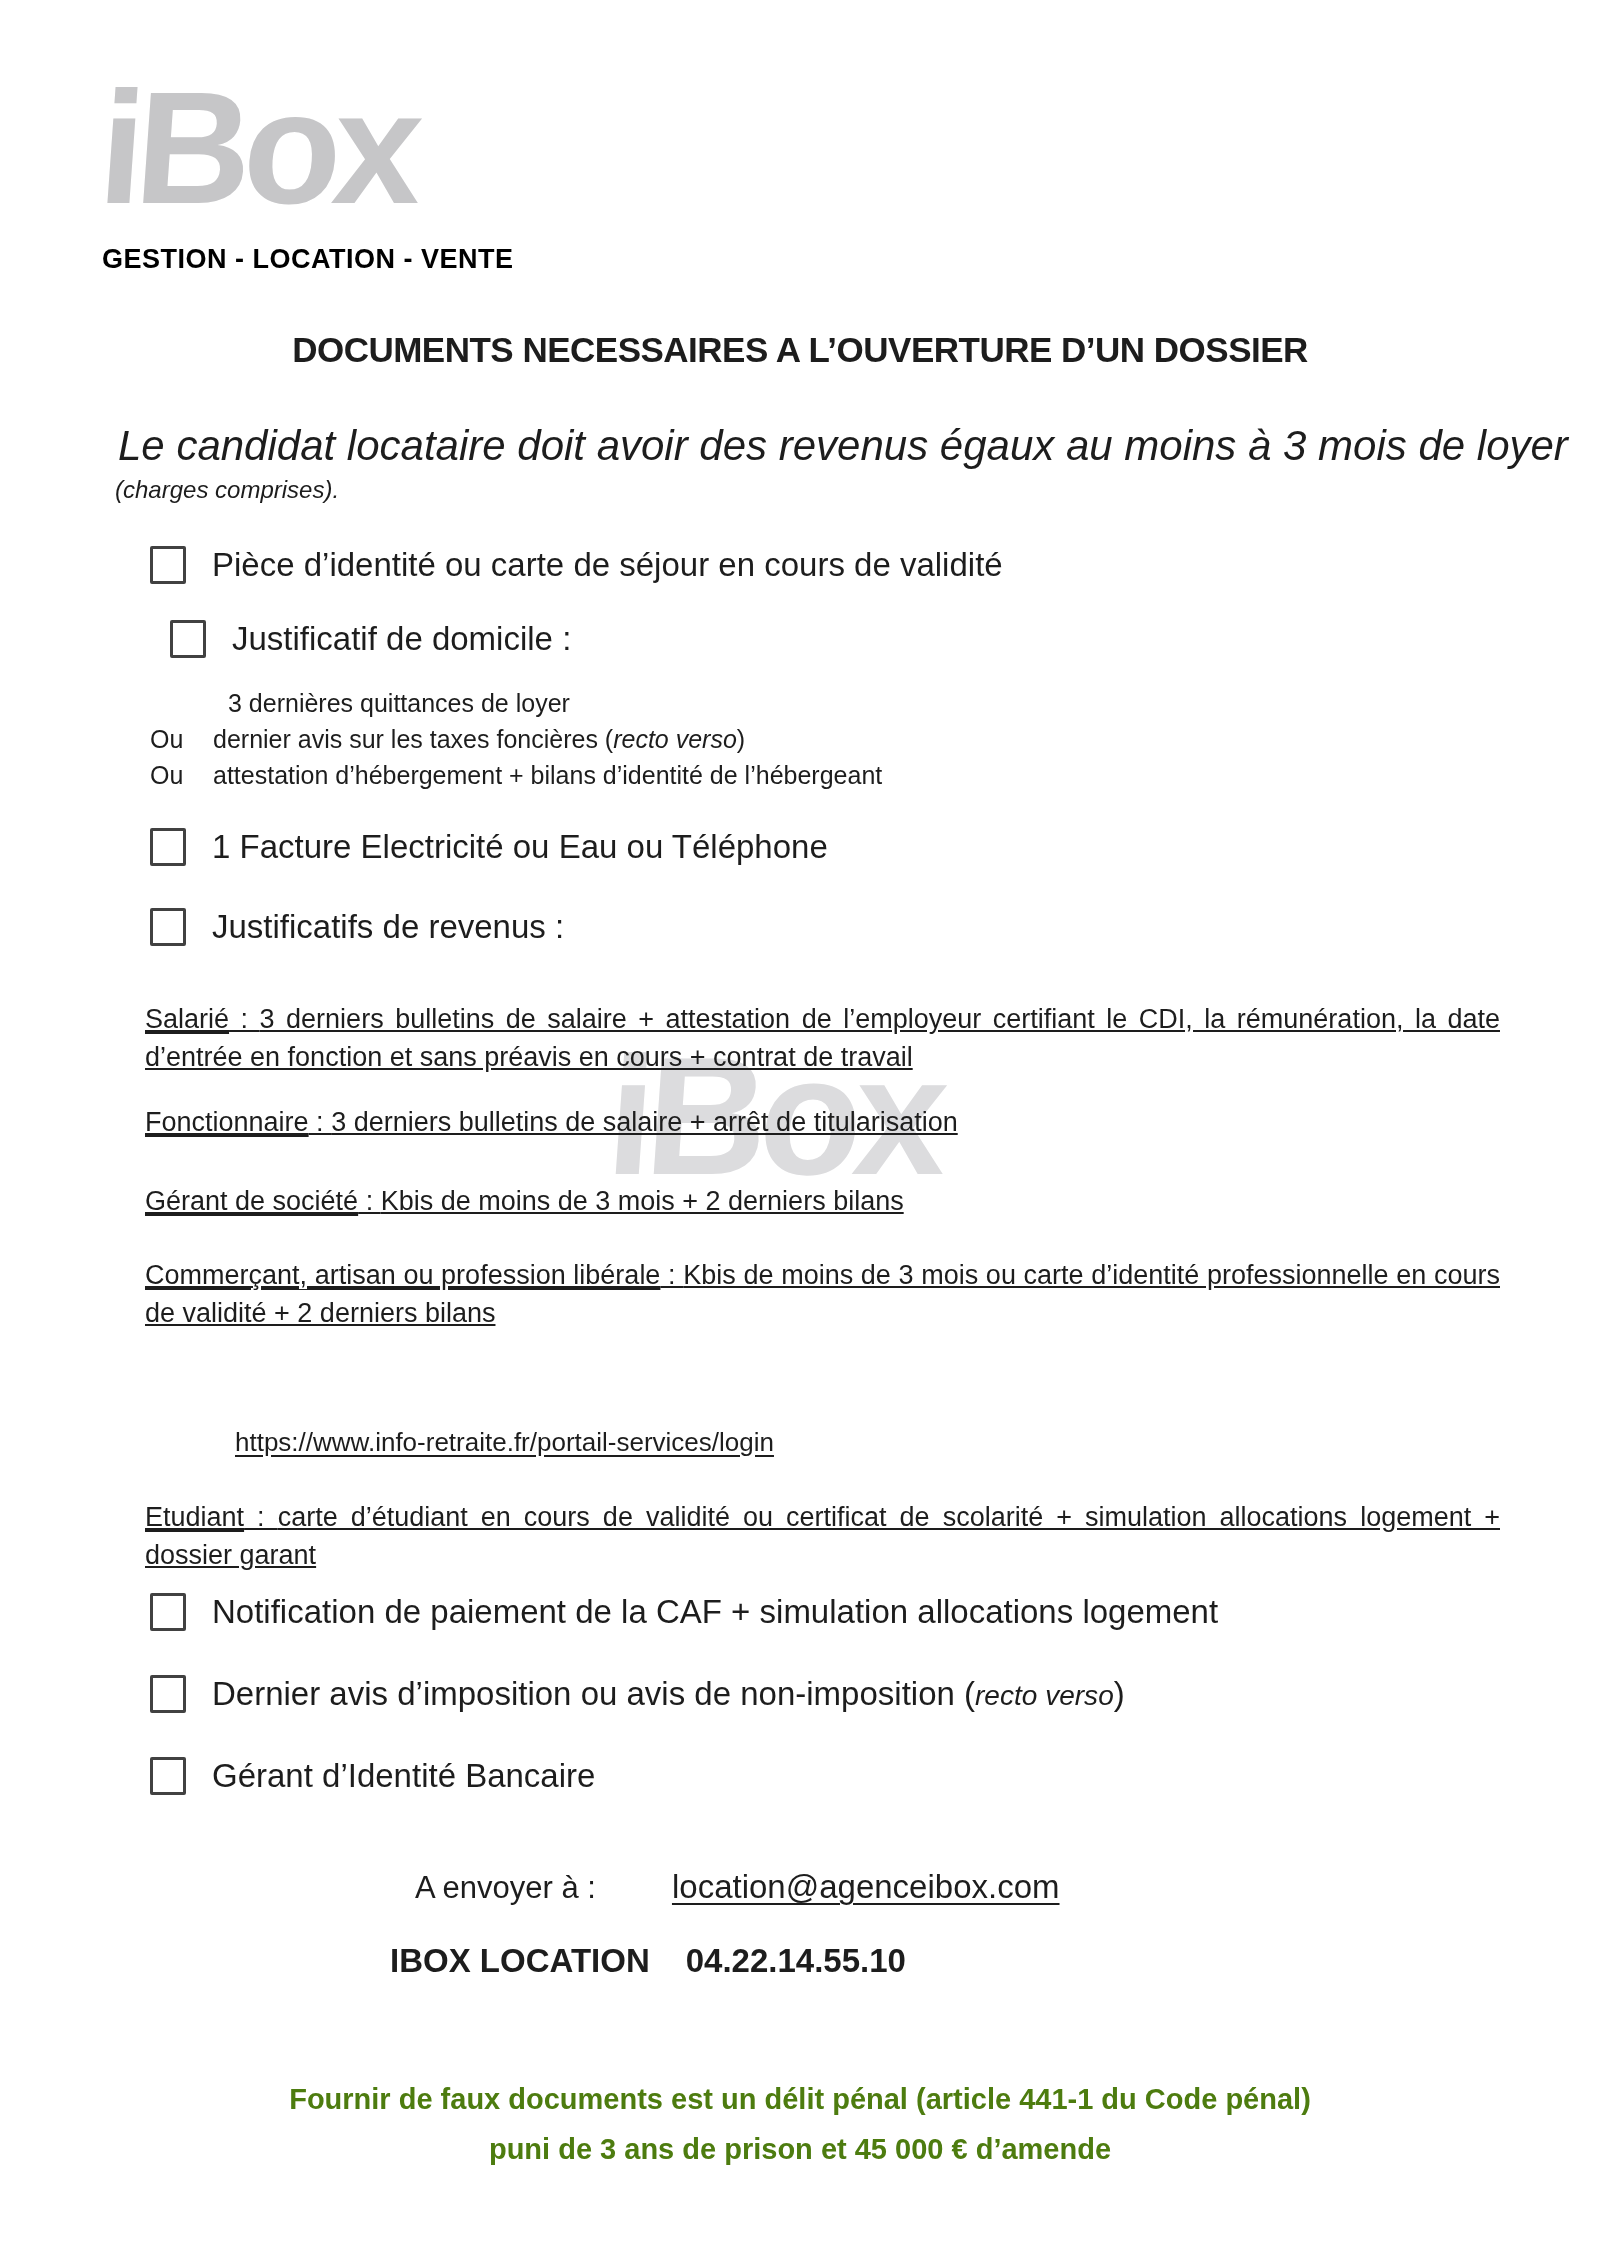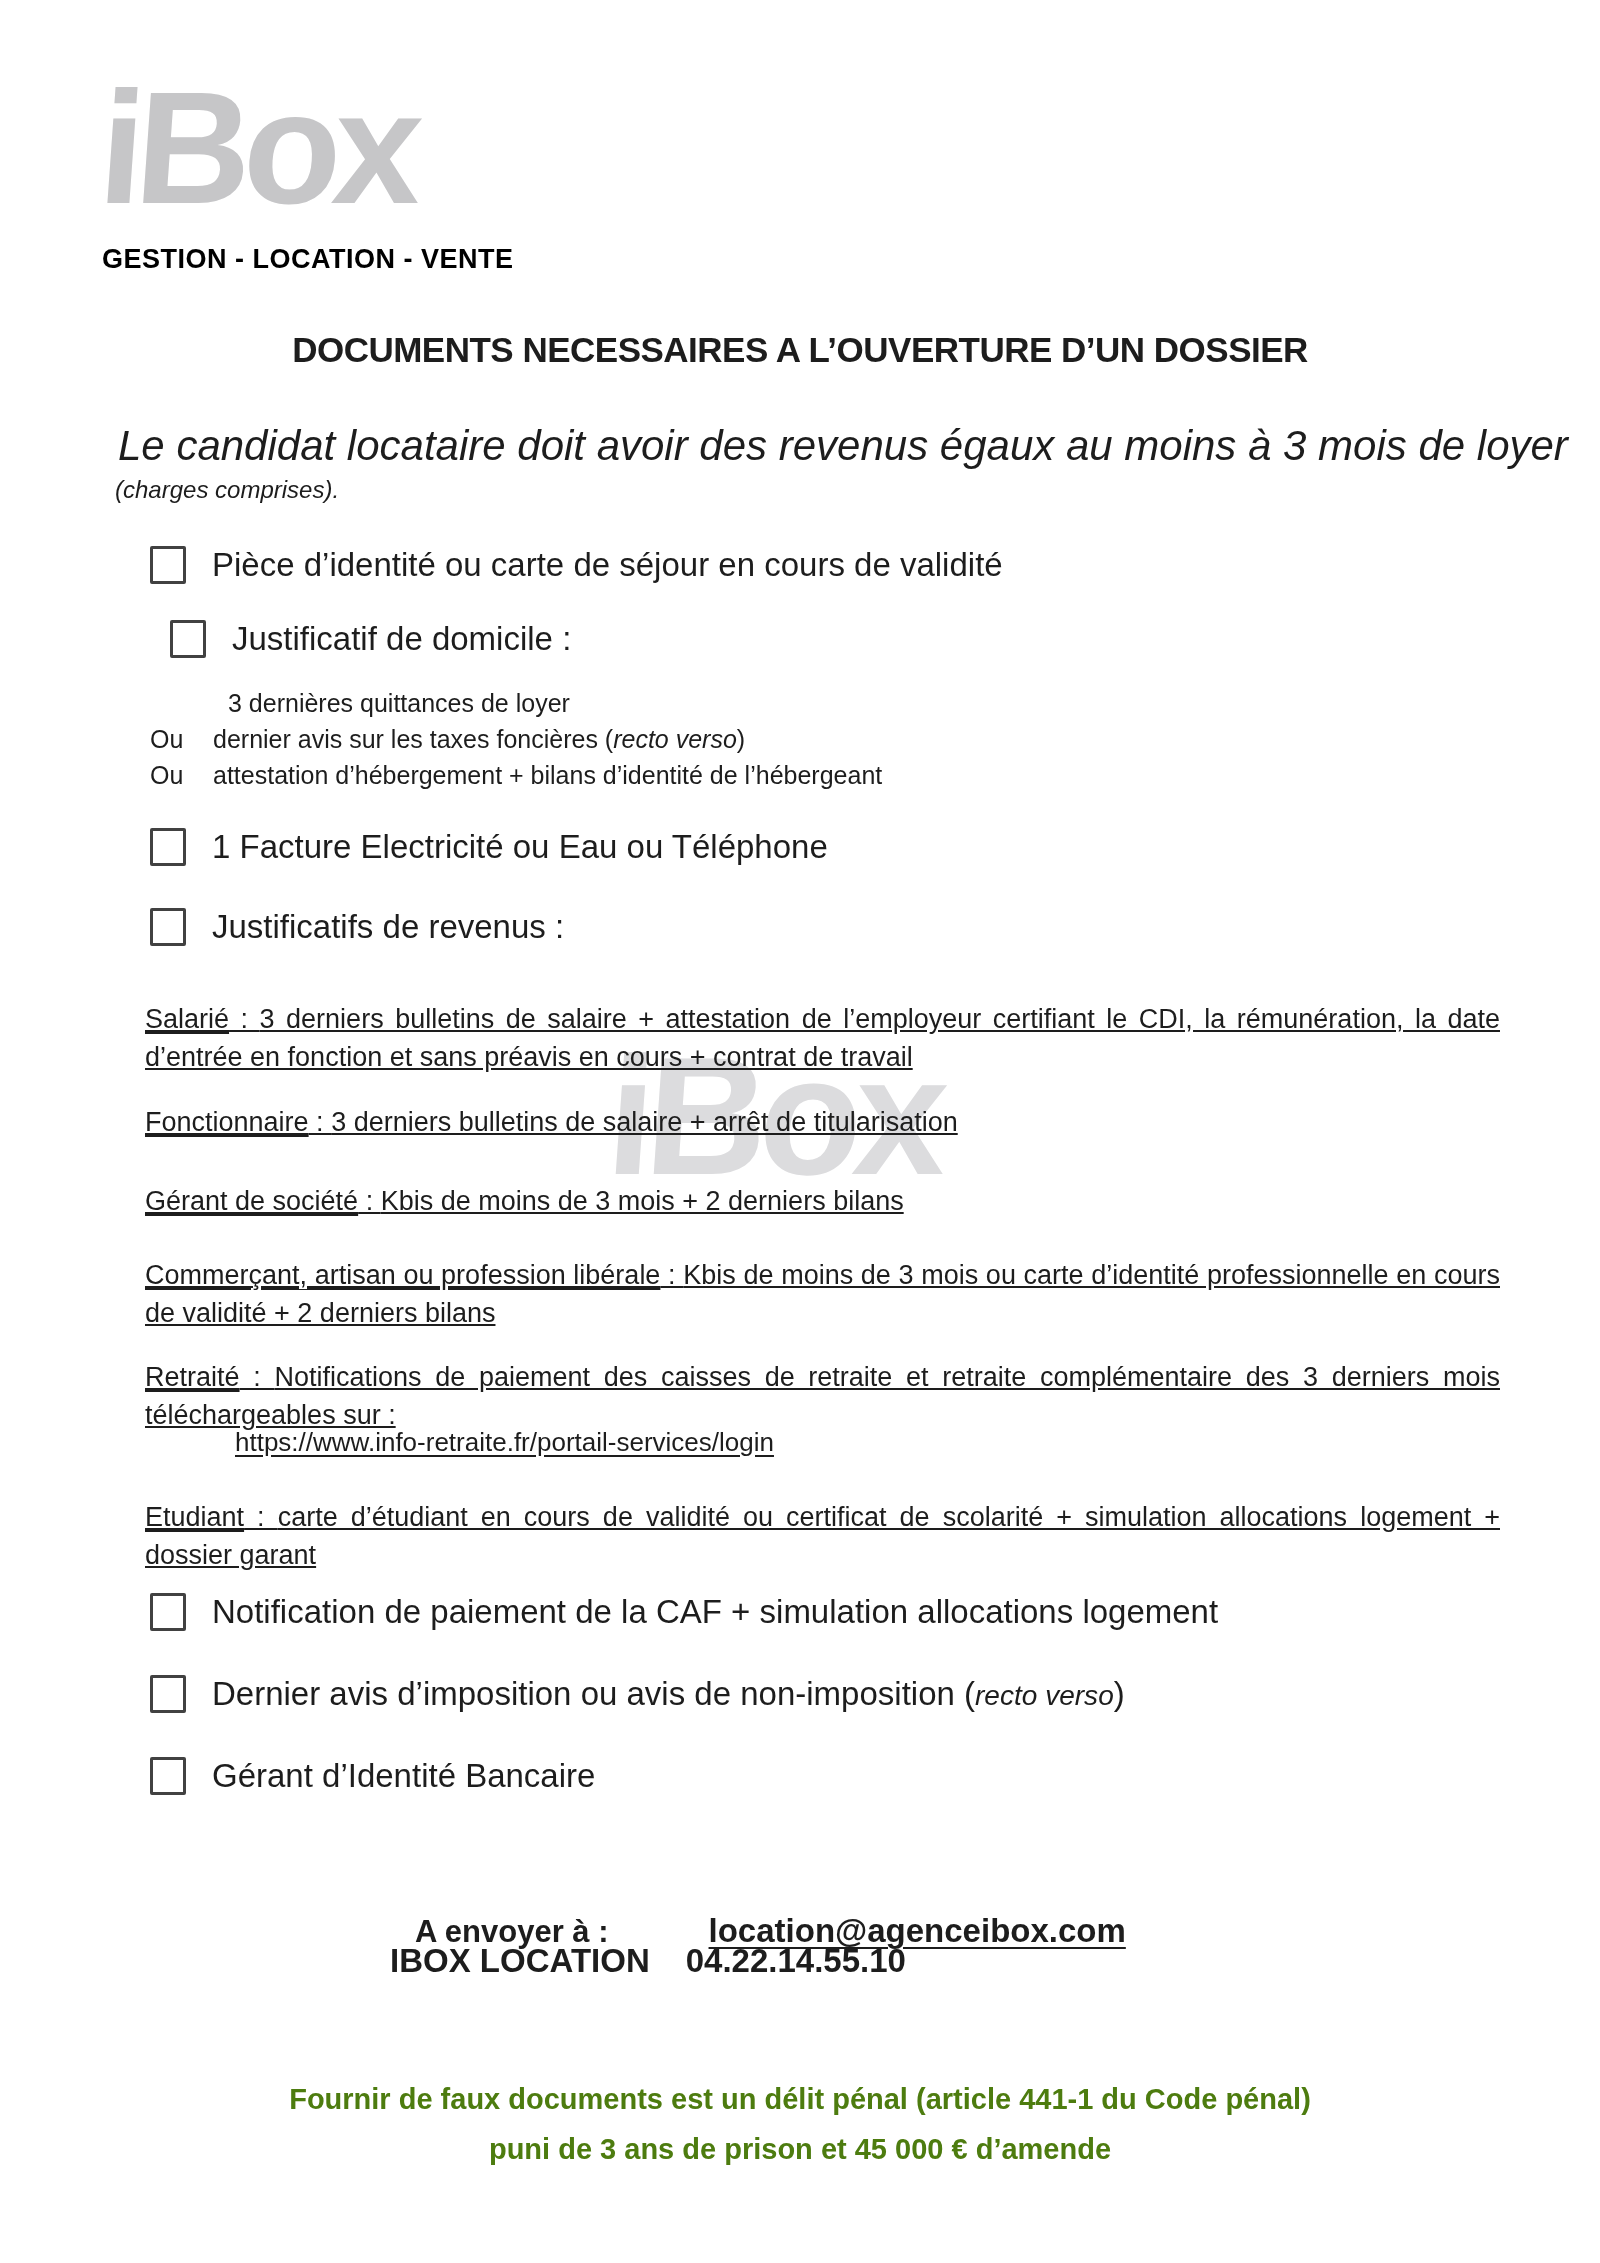--- a/index.html
+++ b/index.html
@@ -63,22 +63,22 @@
   #cat-gerant       { top:1182px; }
   #cat-commercant   { top:1256px; }
   #cat-retraite     { top:1358px; }
   .cat-link { position:absolute; top:1427px; left:235px; margin:0; font-size:26px; }
   .cat-link a { color:inherit; text-decoration:underline; text-underline-offset:4px; cursor:pointer; }
   #cat-etudiant     { top:1498px; }
 
   
   .contact1 {
     position:absolute; top:1868px; left:415px;
-    display:flex; align-items:baseline; gap:100px;
-    font-weight:700; font-size:31px;margin-top:44px;
+    display:flex; align-items:baseline; gap:76px;
+    font-weight:400; font-size:31px;
   }
   .contact1 .email { font-size:33px; text-decoration:underline; text-decoration-thickness:2px; text-underline-offset:5px; cursor:pointer; }
   .contact2 {
     position:absolute; top:1942px; left:390px;
     display:flex; align-items:baseline; gap:36px;
     font-weight:700; font-size:33px;
   }
 
   
   .warning {
@@ -147,21 +147,20 @@
   </div>
 
   <p class="cat justify" id="cat-salarie"><span class="term">Salarié</span><span> : </span><span>3 derniers bulletins de salaire + attestation de l’employeur certifiant le CDI, la rémunération, la date d’entrée en fonction et sans préavis en cours + contrat de travail</span></p>
 
   <p class="cat" id="cat-fonctionnaire"><span class="term">Fonctionnaire</span><span> : </span><span>3 derniers bulletins de salaire + arrêt de titularisation</span></p>
 
   <p class="cat" id="cat-gerant"><span class="term">Gérant de société</span><span> : </span><span>Kbis de moins de 3 mois + 2 derniers bilans</span></p>
 
   <p class="cat justify" id="cat-commercant"><span class="term">Commerçant, artisan ou profession libérale</span><span> : </span><span>Kbis de moins de 3 mois ou carte d’identité professionnelle en cours de validité + 2 derniers bilans</span></p>
 
-  <p class="cat justify" id="cat-retraite"><span class="term">Retraité</span><span> : </span><span>Notifications de paiement des caisses de retraite et retraite complémentaire des 3 derniers mois téléchargeables sur :</span></p>
 
   <p class="cat-link"><a>https://www.info-retraite.fr/portail-services/login</a></p>
 
   <p class="cat justify" id="cat-etudiant"><span class="term">Etudiant</span><span> : </span><span>carte d’étudiant en cours de validité ou certificat de scolarité + simulation allocations logement + dossier garant</span></p>
 
   <div class="cbrow" id="cb5">
     <span class="box"></span>
     <span class="lbl">Notification de paiement de la CAF + simulation allocations logement</span>
   </div>
 

